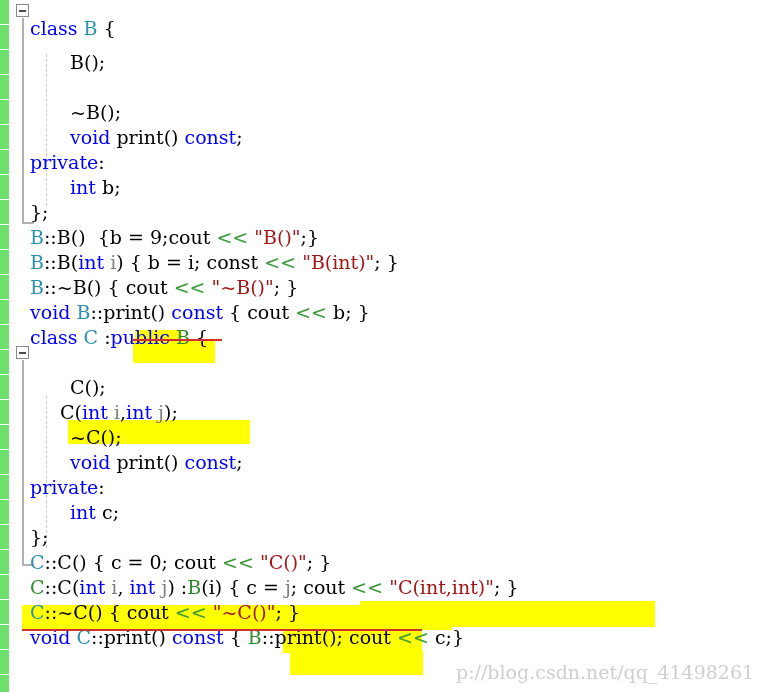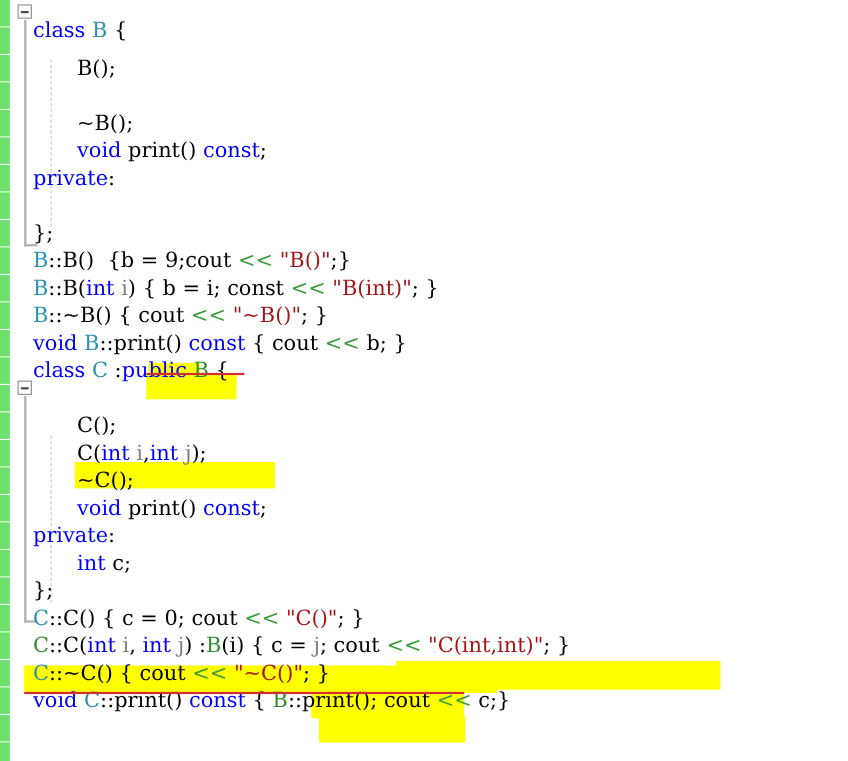--- a/index.html
+++ b/index.html
@@ -131,28 +131,29 @@
 
   <div class="guide" style="left:46px;top:54px;height:152px;"></div>
   <div class="guide" style="left:46px;top:396px;height:152px;"></div>
 
   <div class="code" id="code">
       <div class="line" style="top: 16px;"><span class="tx" style="left: 30px;"><span class="kw">class</span><span class="pl"> </span><span class="ty">B</span><span class="pl"> {</span></span></div>
       <div class="line" style="top: 50px;"><span class="tx" style="left: 70px;"><span class="pl">B();</span></span></div>
       <div class="line" style="top: 100px;"><span class="tx" style="left: 70px;"><span class="pl">~B();</span></span></div>
       <div class="line" style="top: 125px;"><span class="tx" style="left: 70px;"><span class="kw">void</span><span class="pl"> print() </span><span class="kw">const</span><span class="pl">;</span></span></div>
       <div class="line" style="top: 150px;"><span class="tx" style="left: 30px;"><span class="kw">private</span><span class="pl">:</span></span></div>
+      <div class="line" style="top: 175px;"><span class="tx" style="left: 70px;"><span class="kw">int</span><span class="pl"> b;</span></span></div>
       <div class="line" style="top: 200px;"><span class="tx" style="left: 30px;"><span class="pl">};</span></span></div>
       <div class="line" style="top: 225px;"><span class="tx" style="left: 30px;"><span class="ty">B</span><span class="pl">::B()  {b = 9;cout </span><span class="op">&lt;&lt;</span><span class="pl"> </span><span class="st">"B()"</span><span class="pl">;}</span></span></div>
       <div class="line" style="top: 250px;"><span class="tx" style="left: 30px;"><span class="ty">B</span><span class="pl">::B(</span><span class="kw">int</span><span class="pl"> </span><span class="gr">i</span><span class="pl">) { b = i; const </span><span class="op">&lt;&lt;</span><span class="pl"> </span><span class="st">"B(int)"</span><span class="pl">; }</span></span></div>
       <div class="line" style="top: 275px;"><span class="tx" style="left: 30px;"><span class="ty">B</span><span class="pl">::~B() { cout </span><span class="op">&lt;&lt;</span><span class="pl"> </span><span class="st">"~B()"</span><span class="pl">; }</span></span></div>
       <div class="line" style="top: 300px;"><span class="tx" style="left: 30px;"><span class="kw">void</span><span class="pl"> </span><span class="ty">B</span><span class="pl">::print() </span><span class="kw">const</span><span class="pl"> { cout </span><span class="op">&lt;&lt;</span><span class="pl"> b; }</span></span></div>
       <div class="line" style="top: 325px;"><span class="tx" style="left: 30px;"><span class="kw">class</span><span class="pl"> </span><span class="ty">C</span><span class="pl"> :</span><span class="kw">public</span><span class="pl"> </span><span class="gn">B</span><span class="pl"> {</span></span></div>
       <div class="line" style="top: 375px;"><span class="tx" style="left: 70px;"><span class="pl">C();</span></span></div>
-      <div class="line" style="top: 400px;"><span class="tx" style="left: 70px;"><span class="pl">C(</span><span class="kw">int</span><span class="pl"> </span><span class="gr">i</span><span class="pl">,</span><span class="kw">int</span><span class="pl"> </span><span class="gr">j</span><span class="pl">);</span></span></div>
+      <div class="line" style="top: 400px;"><span class="tx" style="left: 60px;"><span class="pl">C(</span><span class="kw">int</span><span class="pl"> </span><span class="gr">i</span><span class="pl">,</span><span class="kw">int</span><span class="pl"> </span><span class="gr">j</span><span class="pl">);</span></span></div>
       <div class="line" style="top: 425px;"><span class="tx" style="left: 70px;"><span class="pl">~C();</span></span></div>
       <div class="line" style="top: 450px;"><span class="tx" style="left: 70px;"><span class="kw">void</span><span class="pl"> print() </span><span class="kw">const</span><span class="pl">;</span></span></div>
       <div class="line" style="top: 475px;"><span class="tx" style="left: 30px;"><span class="kw">private</span><span class="pl">:</span></span></div>
       <div class="line" style="top: 500px;"><span class="tx" style="left: 70px;"><span class="kw">int</span><span class="pl"> c;</span></span></div>
       <div class="line" style="top: 525px;"><span class="tx" style="left: 30px;"><span class="pl">};</span></span></div>
       <div class="line" style="top: 550px;"><span class="tx" style="left: 30px;"><span class="ty">C</span><span class="pl">::C() { c = 0; cout </span><span class="op">&lt;&lt;</span><span class="pl"> </span><span class="st">"C()"</span><span class="pl">; }</span></span></div>
       <div class="line" style="top: 575px;"><span class="tx" style="left: 30px;"><span class="gn">C</span><span class="pl">::C(</span><span class="kw">int</span><span class="pl"> </span><span class="gr">i</span><span class="pl">, </span><span class="kw">int</span><span class="pl"> </span><span class="gr">j</span><span class="pl">) :</span><span class="gn">B</span><span class="pl">(i) { c = </span><span class="gr">j</span><span class="pl">; cout </span><span class="op">&lt;&lt;</span><span class="pl"> </span><span class="st">"C(int,int)"</span><span class="pl">; }</span></span></div>
       <div class="line" style="top: 600px;"><span class="tx" style="left: 30px;"><span class="ty">C</span><span class="pl">::~C() { cout </span><span class="op">&lt;&lt;</span><span class="pl"> </span><span class="st">"~C()"</span><span class="pl">; }</span></span></div>
       <div class="line" style="top: 625px;"><span class="tx" style="left: 30px;"><span class="kw">void</span><span class="pl"> </span><span class="ty">C</span><span class="pl">::print() </span><span class="kw">const</span><span class="pl"> { </span><span class="gn">B</span><span class="pl">::print(); cout </span><span class="op">&lt;&lt;</span><span class="pl"> c;}</span></span></div>
     </div>
@@ -162,14 +163,15 @@
       <div class="hl" style="left: 133px; top: 341px; width: 82px; height: 22px;"></div>
       <div class="hl" style="left: 68px; top: 420px; width: 182px; height: 24px;"></div>
       <div class="hl" style="left: 22px; top: 605px; width: 430px; height: 25px;"></div>
       <div class="hl" style="left: 360px; top: 601px; width: 295px; height: 26px;"></div>
       <div class="hl" style="left: 283px; top: 629px; width: 139px; height: 24px;"></div>
       <div class="hl" style="left: 290px; top: 651px; width: 133px; height: 24px;"></div>
       <div class="redline" style="left: 22px; top: 629px; width: 400px;"></div>
       <div class="redline" style="left: 133px; top: 339px; width: 89px;"></div>
     </div>
 
+  <div class="wm" id="watermark" style="left: 456px; top: 660px;">p://blog.csdn.net/qq_41498261</div>
 
 </div>
 
 </body></html>

